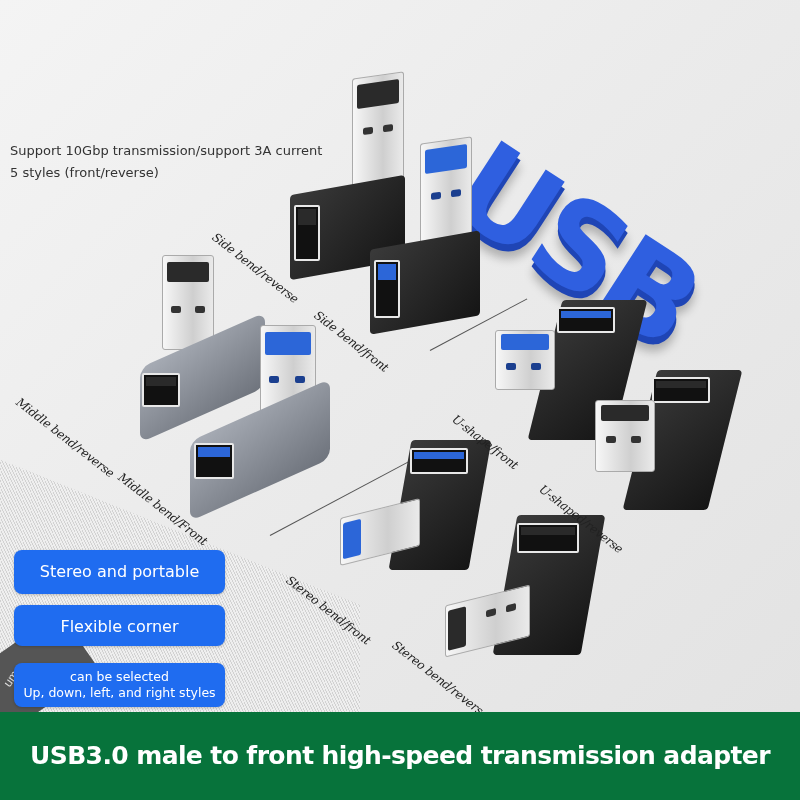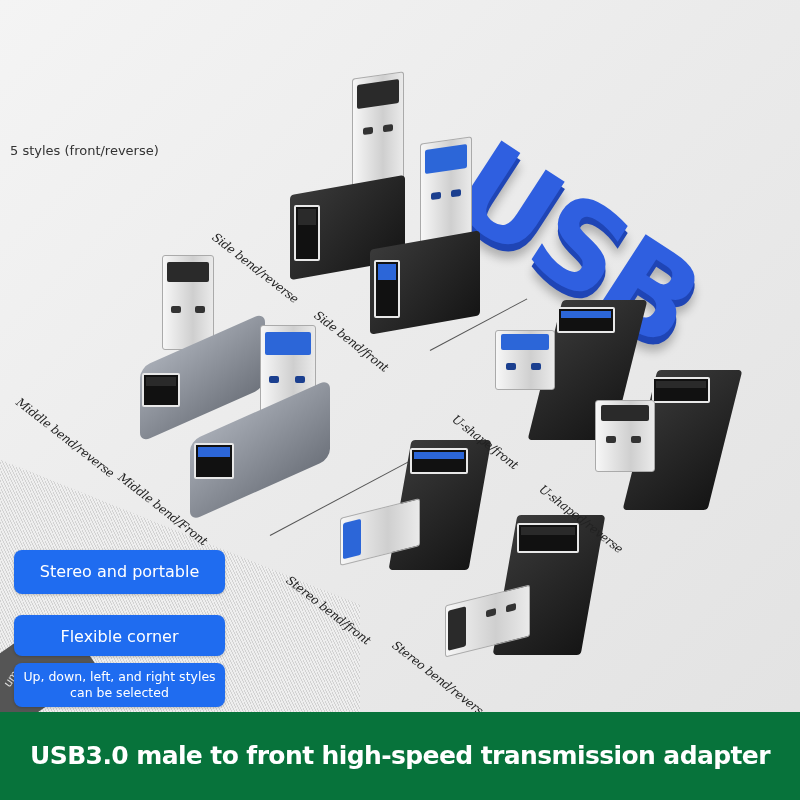--- a/index.html
+++ b/index.html
@@ -69,41 +69,42 @@
     text-shadow: 4px 6px 0 #1f45b5, 8px 12px 10px rgba(0,0,0,.25);
   }
 
   
   .pill {
     position: absolute; left: 14px; width: 211px; background: #1f6cf0; color: #fff;
     border-radius: 8px; text-align: center; font-family: "DejaVu Sans", sans-serif;
     box-shadow: 0 1px 3px rgba(0,0,0,.2);
   }
   .pill.p1 { top: 550px; height: 44px; line-height: 44px; font-size: 16px; }
-  .pill.p2 { top: 605px; height: 41px; line-height: 44px; font-size: 16px; margin-top: 10px; }
+  .pill.p2 { top: 605px; height: 41px; line-height: 44px; font-size: 16px; }
   .pill.p3 { top: 663px; height: 44px; font-size: 12.5px; line-height: 16px; padding-top: 6px; }
 
   
   .banner {
     position: absolute; left: 0; top: 712px; width: 800px; height: 88px;
     background: #07733b; color: #fff; text-align: center;
     font-family: "DejaVu Sans", sans-serif; font-weight: bold; font-size: 25px;
     line-height: 88px; letter-spacing: -0.6px; white-space: nowrap;
   }
 </style>
 </head>
 <body>
 
 <div class="stage">
   <div class="mesh"></div>
   <div class="laptop-key">
       <span>um</span>
     </div>
 
   <div class="spec-text">
+    <div>Support 10Gbp transmission/support 3A current</div>
     <div>5 styles (front/reverse)</div>
   </div>
 
   <div class="divider" style="left:185px;top:390px;width:110px;transform:rotate(-28deg);"></div>
   <div class="divider" style="left:430px;top:350px;width:110px;transform:rotate(-28deg);"></div>
   <div class="divider" style="left:270px;top:535px;width:160px;transform:rotate(-28deg);"></div>
 
   <div class="usb-logo">USB</div>
 
   <div class="adapter" style="left:290px;top:75px;width:120px;height:195px;">
@@ -189,18 +190,18 @@
   <div class="label" style="left:22px;top:395px;transform:rotate(38deg);">Middle bend/reverse</div>
   <div class="label" style="left:124px;top:470px;transform:rotate(38deg);">Middle bend/Front</div>
   <div class="label" style="left:458px;top:412px;transform:rotate(38deg);">U-shape/front</div>
   <div class="label" style="left:545px;top:482px;transform:rotate(38deg);">U-shaped/reverse</div>
   <div class="label" style="left:292px;top:573px;transform:rotate(38deg);">Stereo bend/front</div>
   <div class="label" style="left:398px;top:638px;transform:rotate(38deg);">Stereo bend/reverse</div>
 
   <div class="pill p1">Stereo and portable</div>
   <div class="pill p2">Flexible corner</div>
   <div class="pill p3">
+    <div>can be selected</div>
     <div>Up, down, left, and right styles</div>
-    <div>can be selected</div>
   </div>
 </div>
 
 <div class="banner">USB3.0 male to front high-speed transmission adapter</div>
 
 </body></html>

